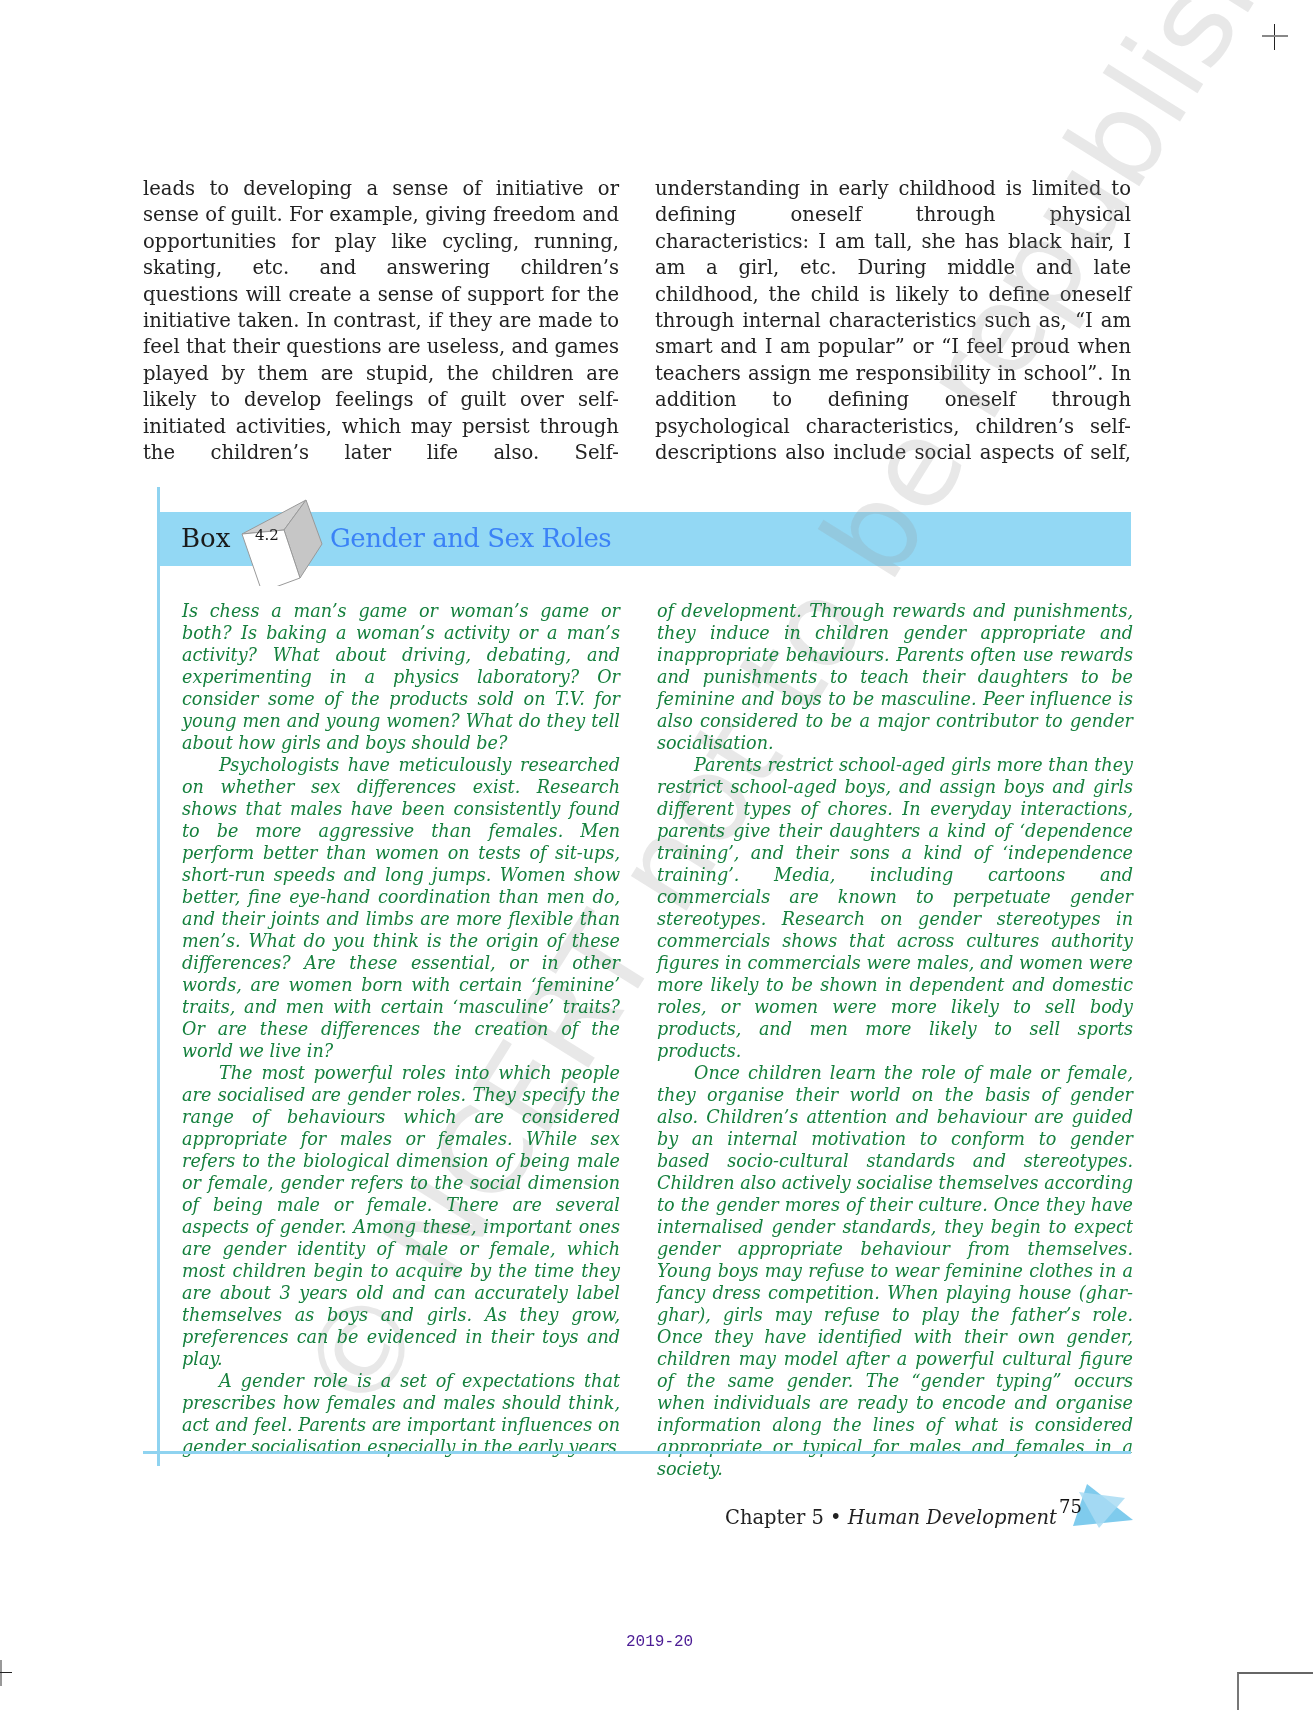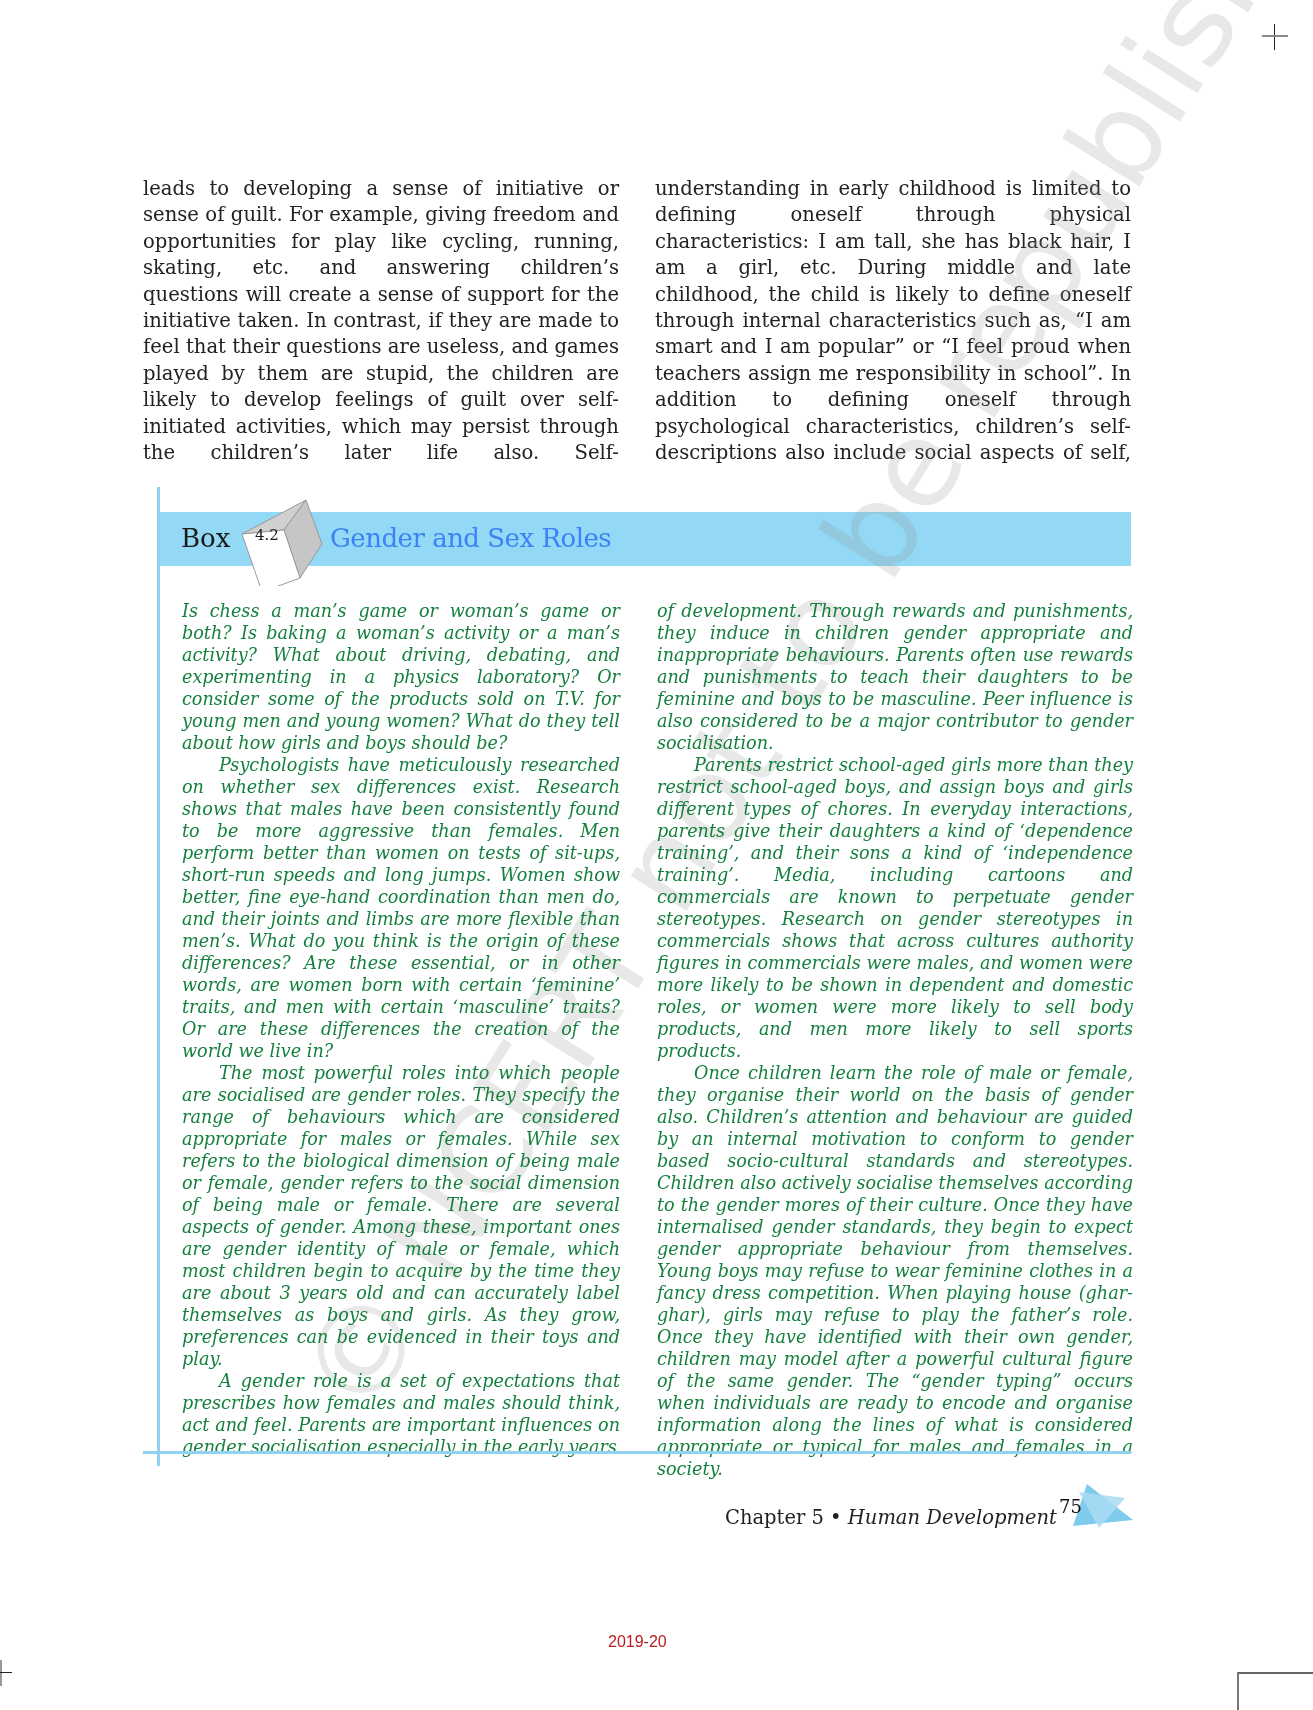--- a/index.html
+++ b/index.html
@@ -32,21 +32,21 @@
   .bcol p.indent { text-indent:37px; }
 
   .watermark { position:absolute; left:420px; top:960px; font-size:120px; color:rgba(150,150,150,0.22);
                font-family:"DejaVu Sans", sans-serif; transform:rotate(-58deg); transform-origin:center;
                white-space:nowrap; pointer-events:none; width:900px; margin-left:-300px; text-align:center; line-height:120px; }
 
   .footer-text { position:absolute; left:725px; top:1506px; font-size:19.5px; color:#222; }
   .footer-text .it { font-style:italic; }
   .page-badge { position:absolute; left:1073px; top:1484px; width:60px; height:44px; }
   .page-num { position:absolute; left:1059px; top:1496px; font-size:18px; color:#111; }
-  .year { position:absolute; left:608px; top:1633px; font-family:Liberation Sans, sans-serif; font-size:16px; color:#b91c1c; }
+  .year { position:absolute; left:626px; top:1633px; font-family:Liberation Mono, monospace; font-size:16px; color:#4c1d95; }
 </style>
 </head>
 <body>
 
 <div class="crop crop-tr-v"></div>
 <div class="crop crop-tr-h"></div>
 <div class="crop crop-bl-v"></div>
 <div class="crop crop-bl-h"></div>
 <div class="crop crop-br"></div>
 

